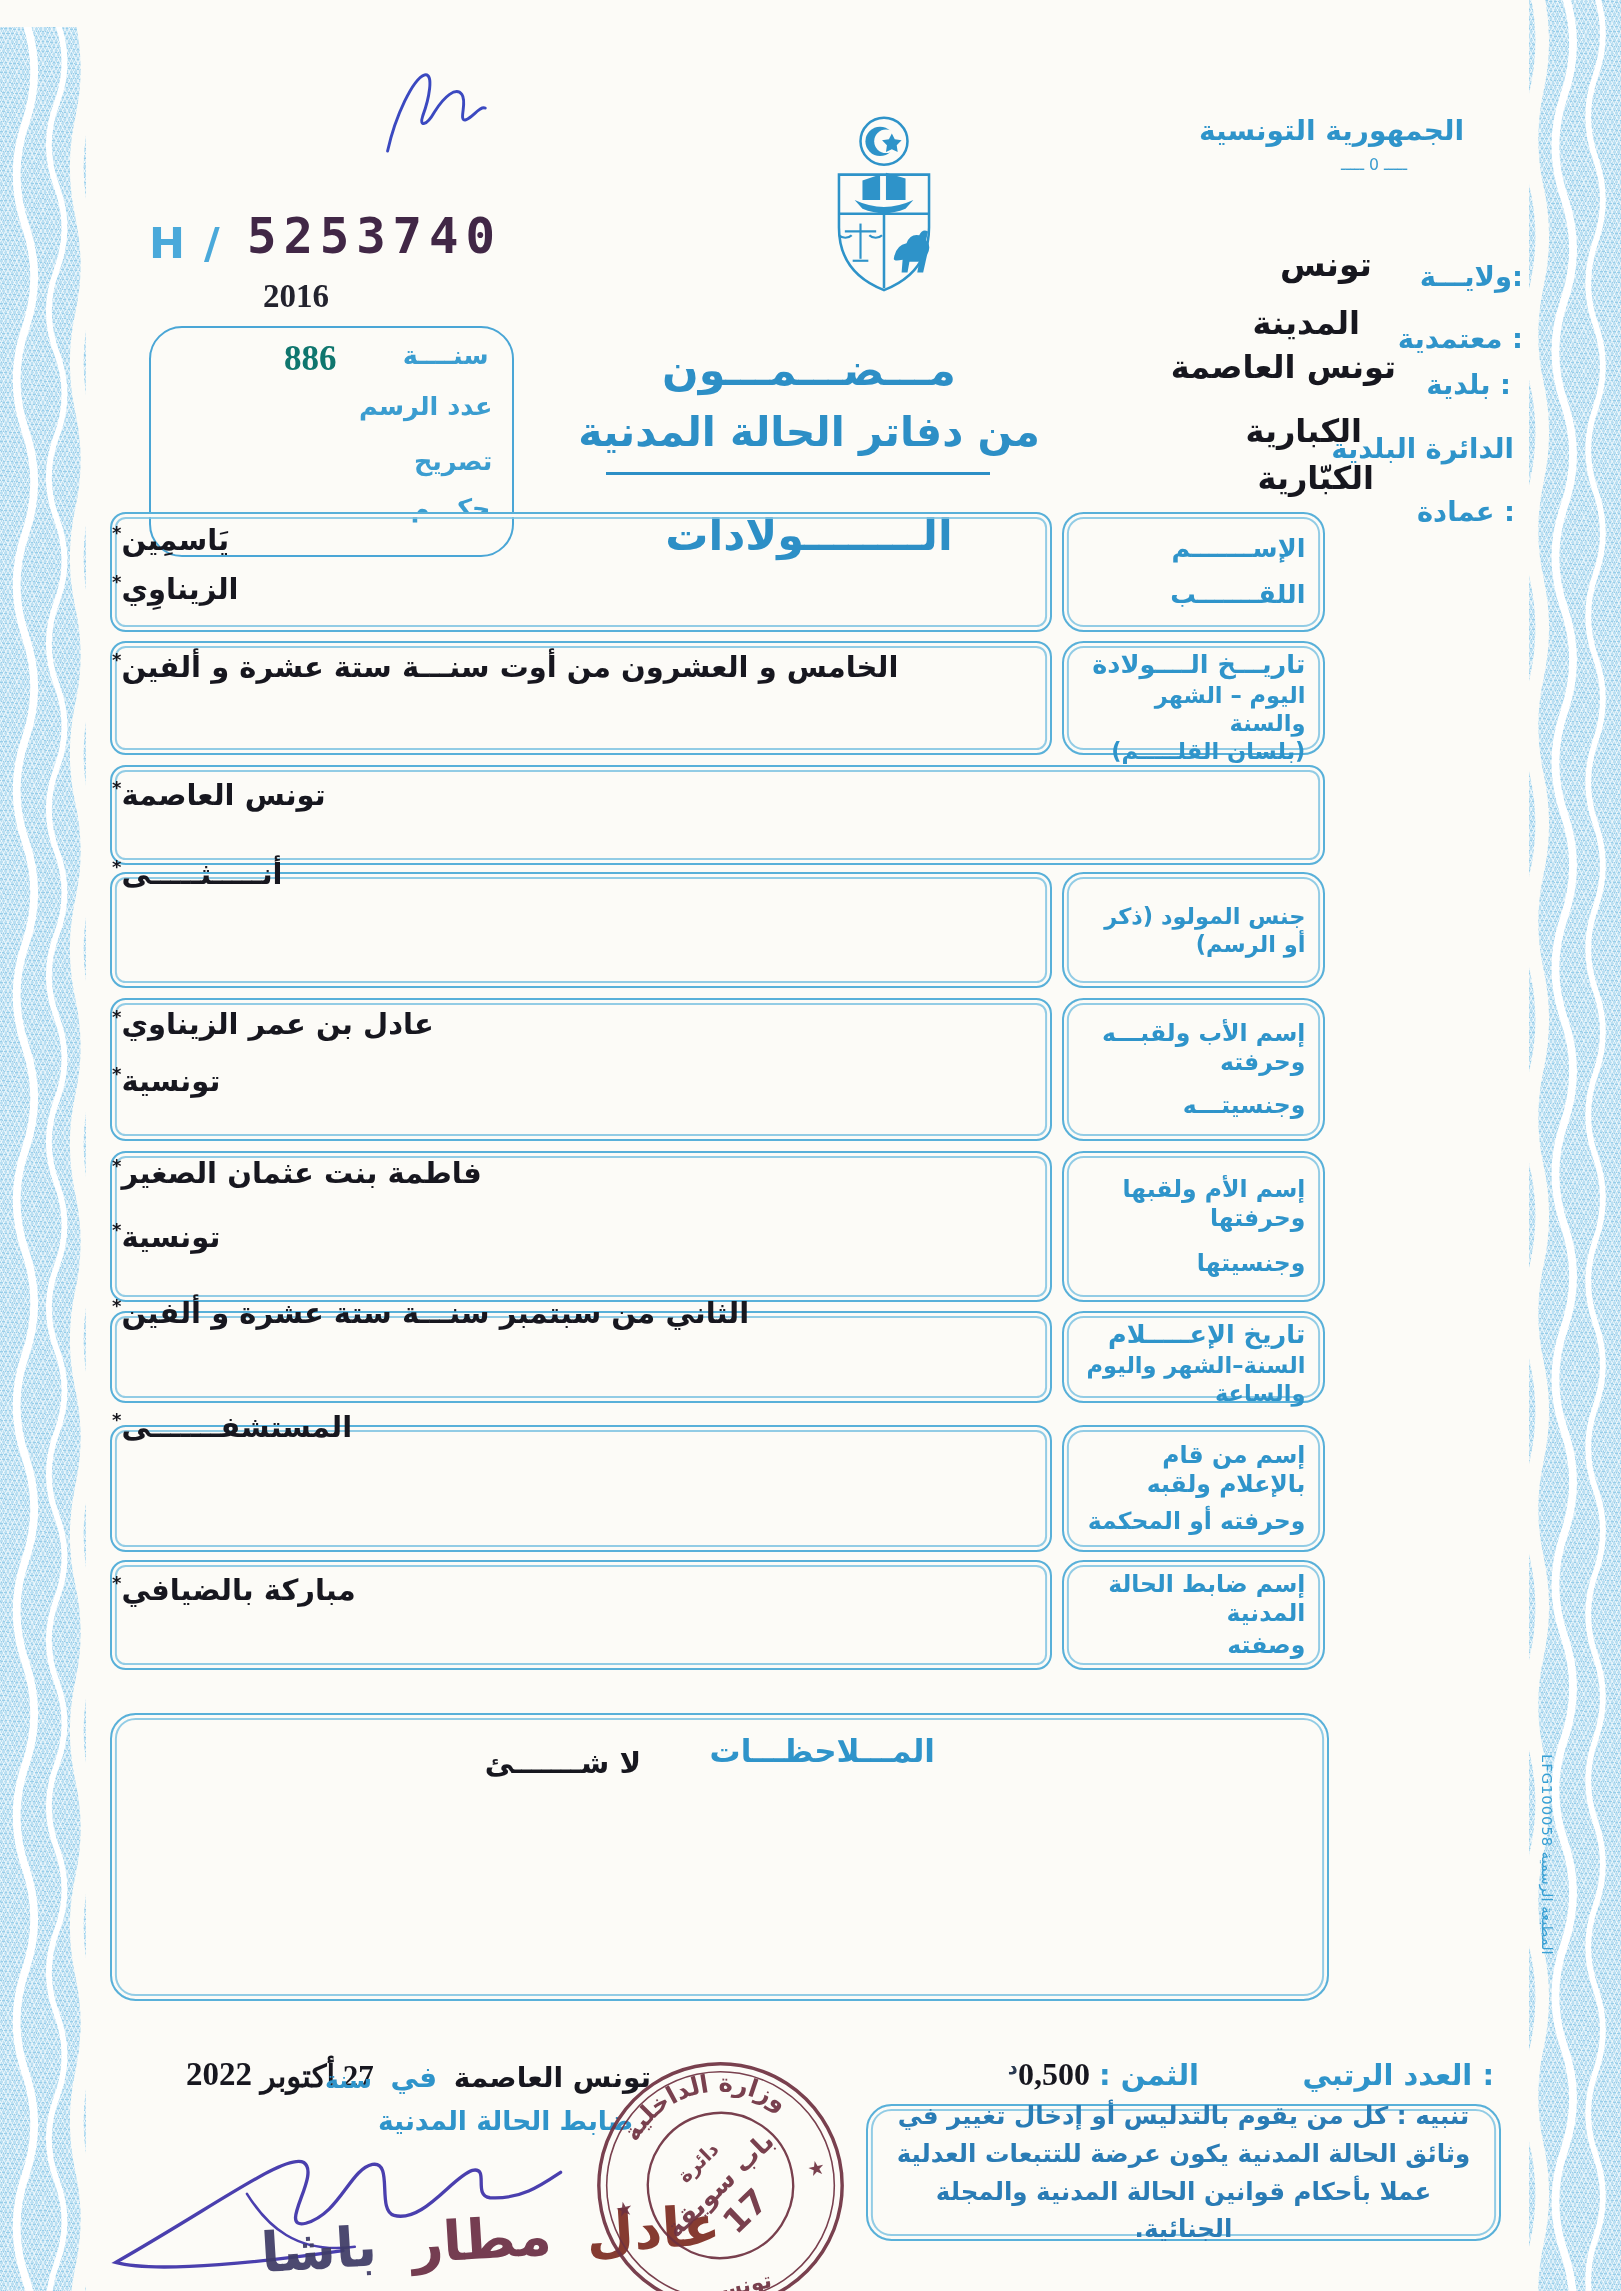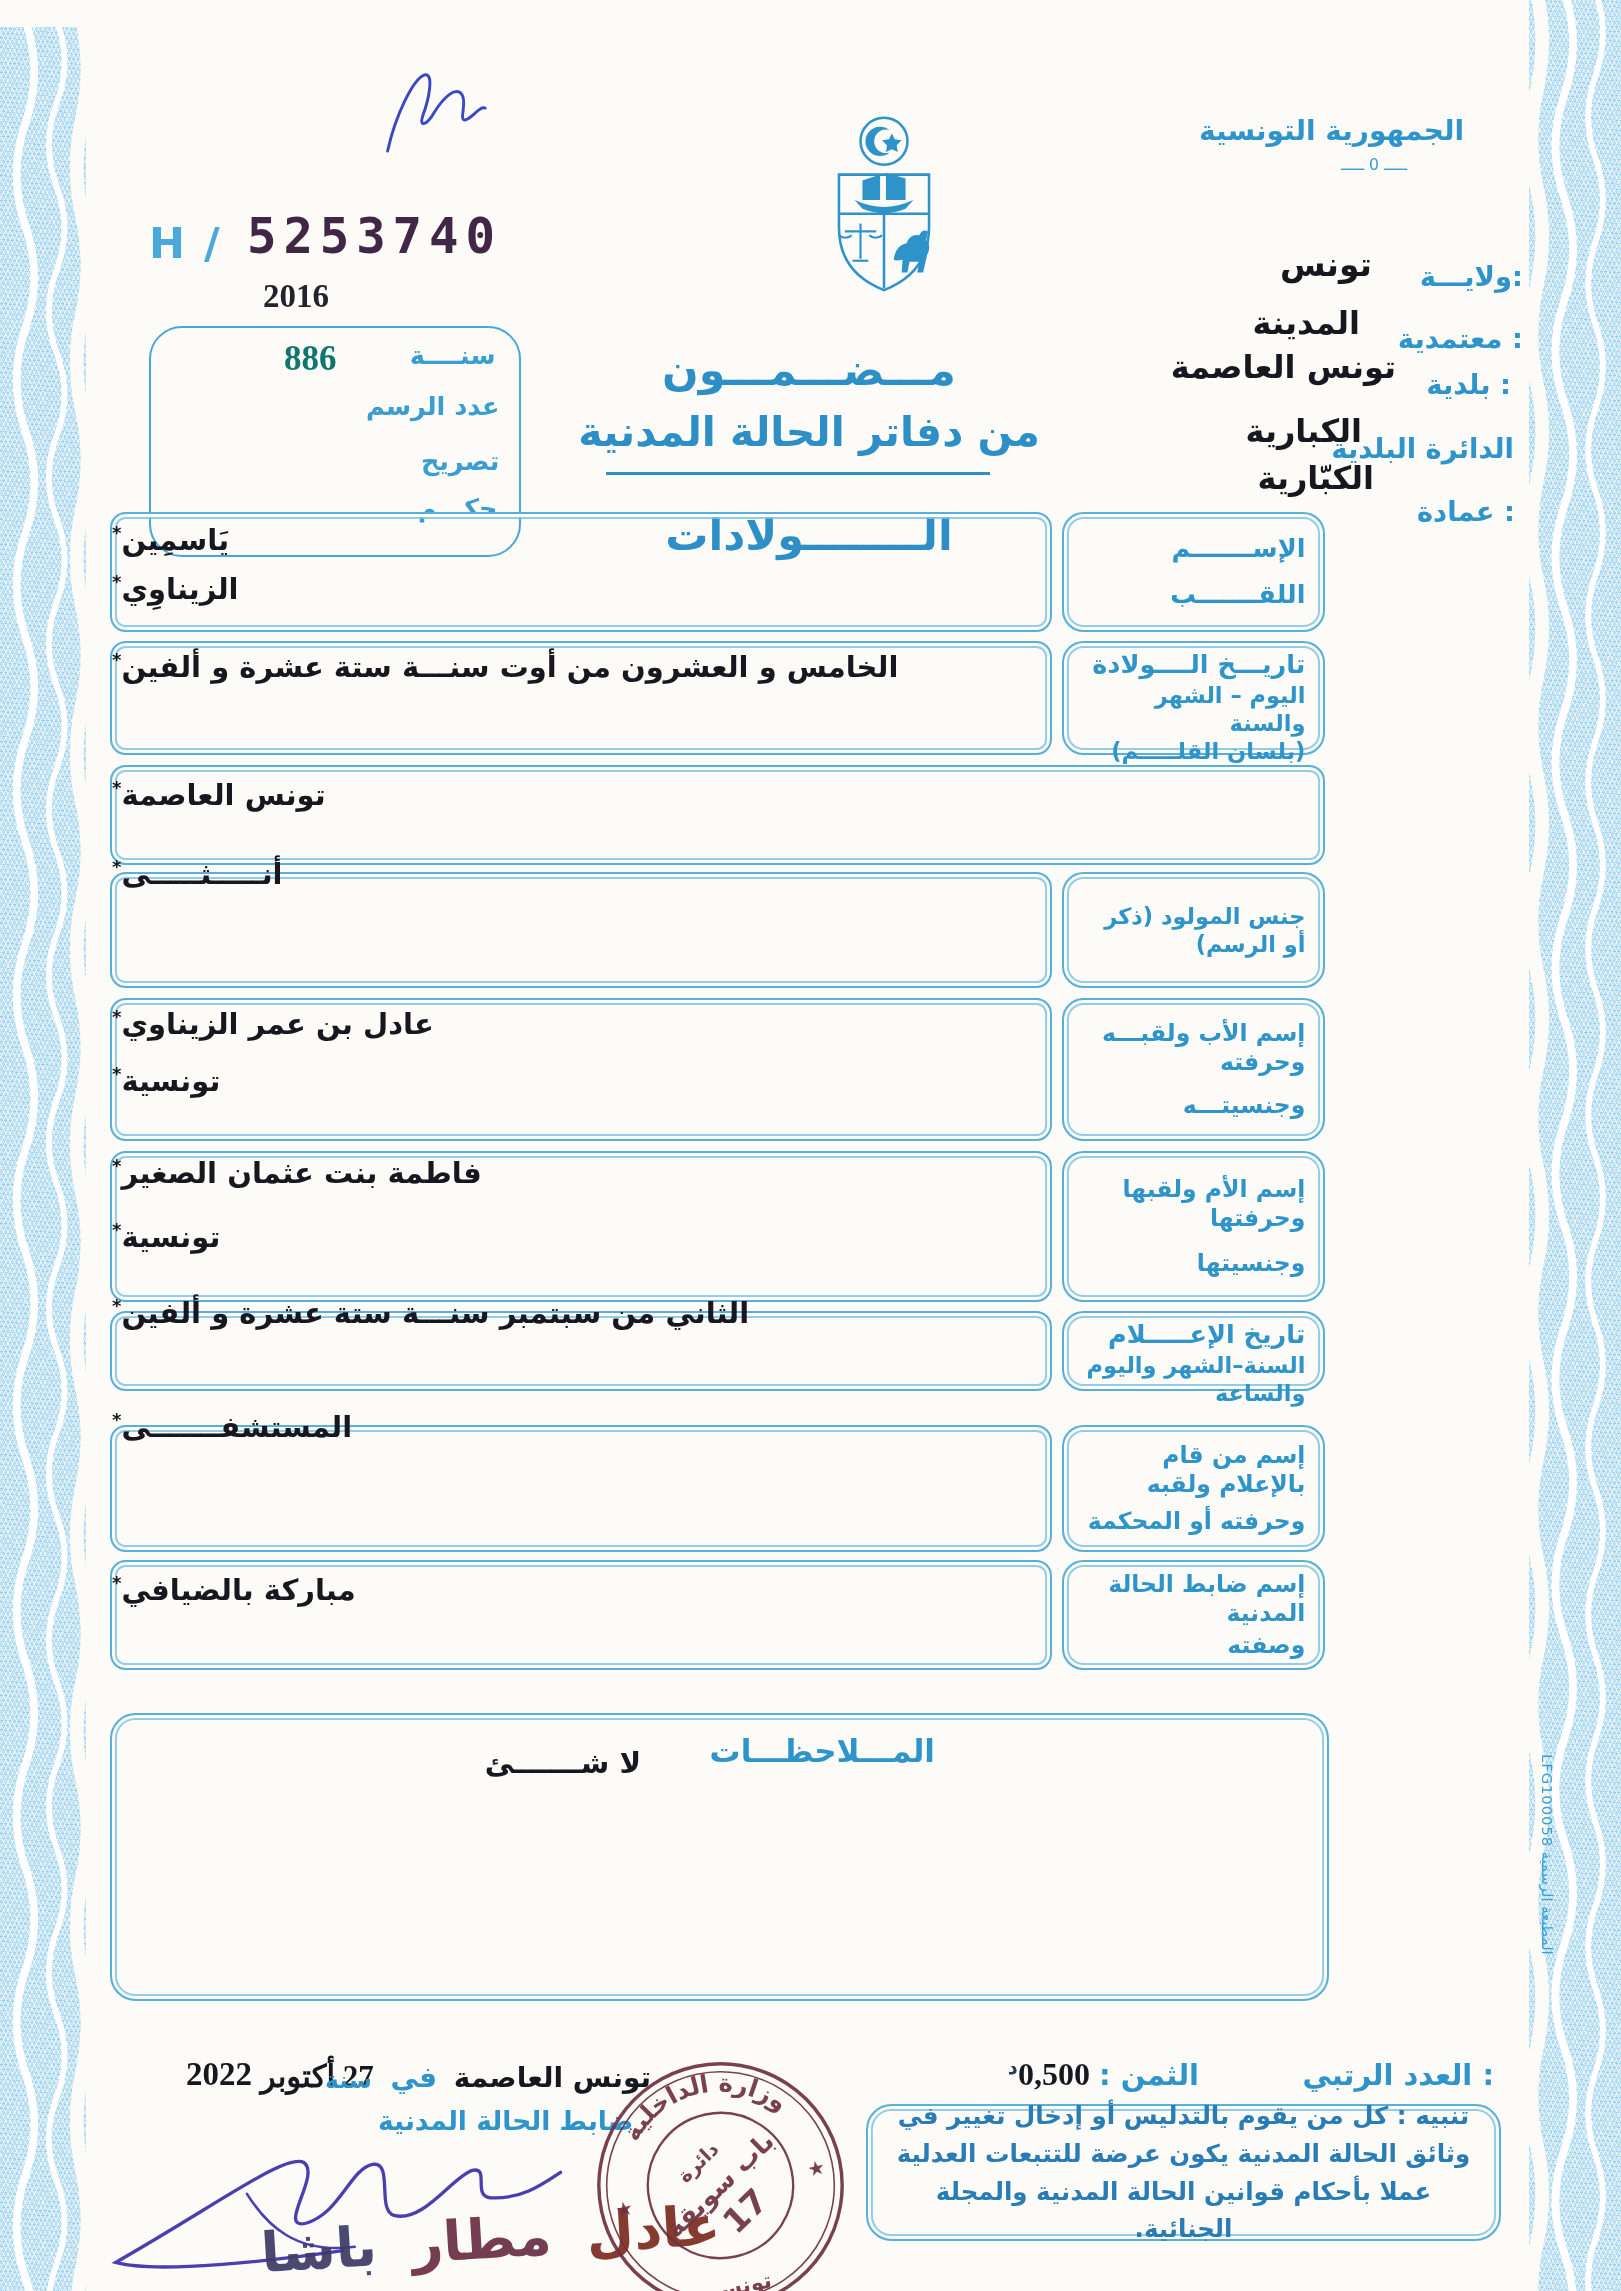--- a/index.html
+++ b/index.html
@@ -15,21 +15,21 @@
   .band svg{position:absolute;left:0;top:0;}
   
   .blue{color:#2f94ca;}
   .lblb{color:#2f94ca;font-weight:bold;}
   .valb{color:#17171f;font-weight:bold;}
   .serif{font-family:"Liberation Serif",serif;}
   .rtl{direction:rtl;}
   
   .serialH{font-size:43px;font-weight:bold;color:#4aa9da;letter-spacing:2px;}
   .serialN{font-size:49px;font-weight:bold;color:#412746;font-family:"DejaVu Sans Mono",monospace;letter-spacing:6.9px;}
-  .regbox{border:2.9px solid #4aa6d6;border-radius:33px;padding-left:7px;}
+  .regbox{border:2.9px solid #4aa6d6;border-radius:33px;}
   .regbox .rl{position:absolute;font-size:25.5px;color:#3b9dd0;font-weight:bold;}
   .title-blue{color:#2d8fc6;font-weight:bold;}
   
   .dbl{border:2px solid #58b0d9;box-shadow:inset 0 0 0 2.9px #fcfbf7, inset 0 0 0 4.9px rgba(127,195,226,.85);}
   .row{position:absolute;left:110px;width:1215px;display:flex;direction:rtl;}
   .lblbox{width:263px;border-radius:21.6px;display:flex;flex-direction:column;justify-content:space-evenly;
           padding:5.9px 17.6px;box-sizing:border-box;text-align:right;margin-left:9.8px;}
   .lblbox .lbl{font-size:25.5px;color:#2f94ca;font-weight:bold;line-height:1.25;}
   .valbox{flex:1;border-radius:15.7px;box-sizing:border-box;overflow:visible;direction:rtl;}
   .val{font-size:29px;font-weight:bold;color:#17171f;text-align:left;line-height:1.2;}
@@ -179,21 +179,21 @@
     <div class="lblbox dbl">
       <div class="lbl" style="font-size:23.5px">إسم الأم ولقبها وحرفتها</div>
       <div class="lbl" style="font-size:23.5px">وجنسيتها</div>
     </div>
     <div class="valbox dbl">
       <div class="val" style="padding-right:24.5px;margin-top:2px"><span>فاطمة بنت عثمان الصغير</span><sup class="ast">*</sup></div>
       <div class="val" style="padding-right:69px;margin-top:29px"><span>تونسية</span><sup class="ast">*</sup></div>
     </div>
   </div>
 
-  <div class="row" style="top:1311px;height:80px">
+  <div class="row" style="top:1311px;height:92px">
     <div class="lblbox dbl">
       <div class="lbl">تاريخ الإعـــــلام</div>
       <div class="lbl" style="font-size:22.5px">السنة–الشهر واليوم والساعة</div>
     </div>
     <div class="valbox dbl">
       <div class="val" style="padding-right:15.7px;margin-top:-17.6px"><span>الثاني من سبتمبر سنـــة ستة عشرة و ألفين</span><sup class="ast">*</sup></div>
     </div>
   </div>
 
   <div class="row" style="top:1425px;height:127px">

